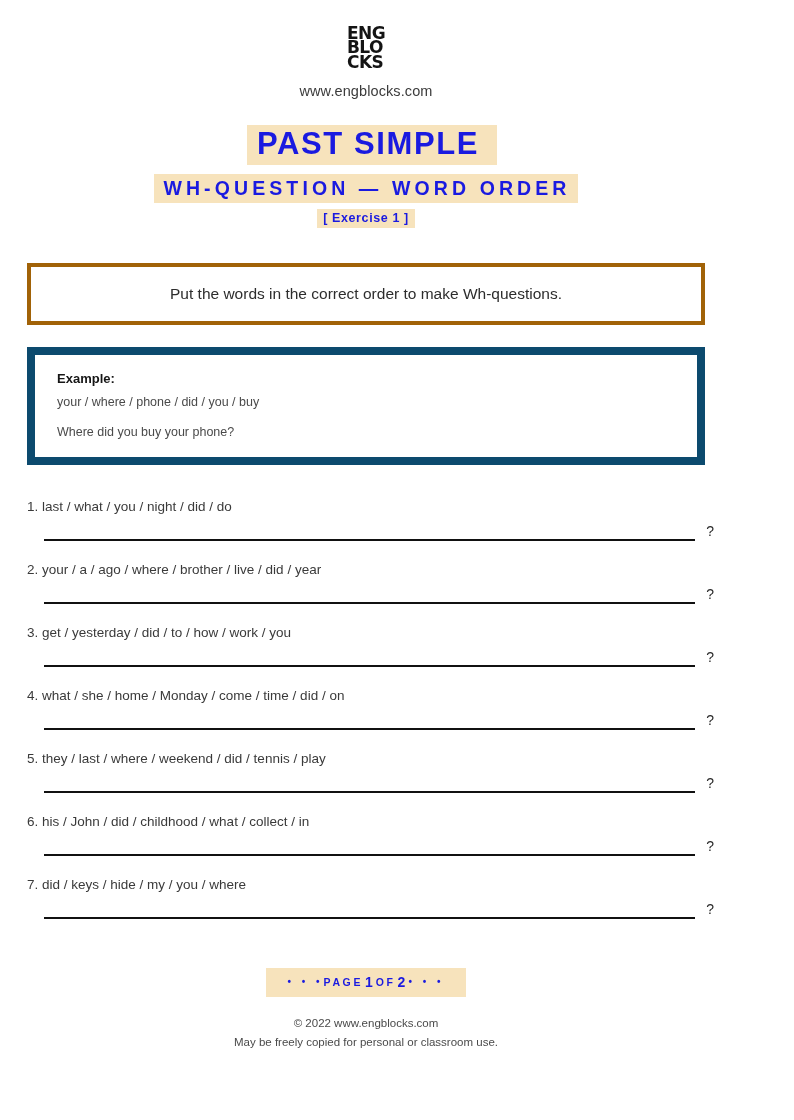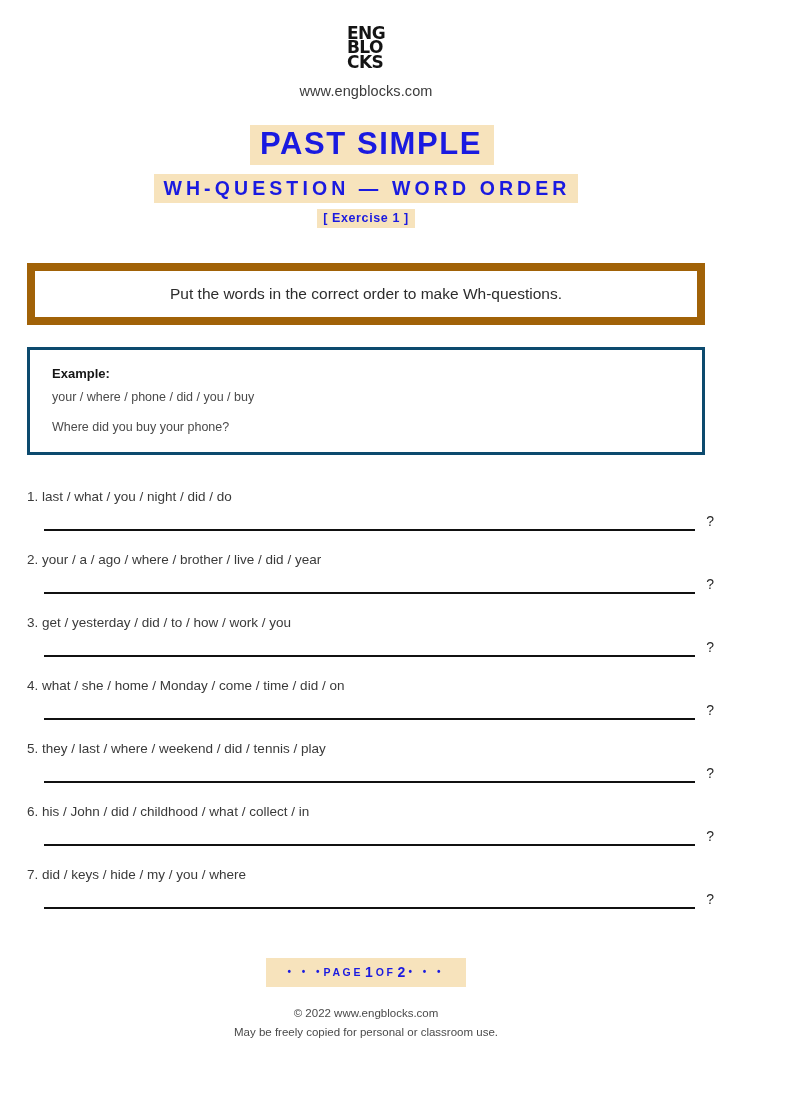--- a/index.html
+++ b/index.html
@@ -47,21 +47,21 @@
     margin-bottom: 26px;
   }
 
   
   .title-main {
     font-size: 31px;
     font-weight: 700;
     color: #1a1ae0;
     letter-spacing: 1.6px;
     background: #f7e3bc;
-    padding: 2px 12px 3px 10px;
+    padding: 2px 18px 3px 10px;
     line-height: 1.12;
     display: inline-block;
     margin-left: 12px;
   }
   .title-sub {
     margin-top: 9px;
     font-size: 19.5px;
     font-weight: 700;
     color: #1a1ae0;
     letter-spacing: 4.1px;
@@ -78,36 +78,36 @@
     letter-spacing: 0.6px;
     background: #f7e3bc;
     padding: 2px 6px 3px 6px;
     display: inline-block;
   }
 
   
   .instr-box {
     margin-top: 35px;
     width: 678px;
-    border: 8px solid #a16207;
+    border: 4px solid #a16207;
     background: #ffffff;
     height: 62px;
     display: flex;
     align-items: center;
     justify-content: center;
   }
   .instr-text {
     font-size: 15.5px;
     color: #2d2d2d;
   }
 
   .example-box {
     margin-top: 22px;
     width: 678px;
-    border: 3px solid #0c4a6e;
+    border: 8px solid #0c4a6e;
     background: #ffffff;
     padding: 16px 22px 18px 22px;
   }
   .ex-label {
     font-size: 13px;
     font-weight: 700;
     color: #161616;
     margin: 0 0 9px 0;
   }
   .ex-text {

